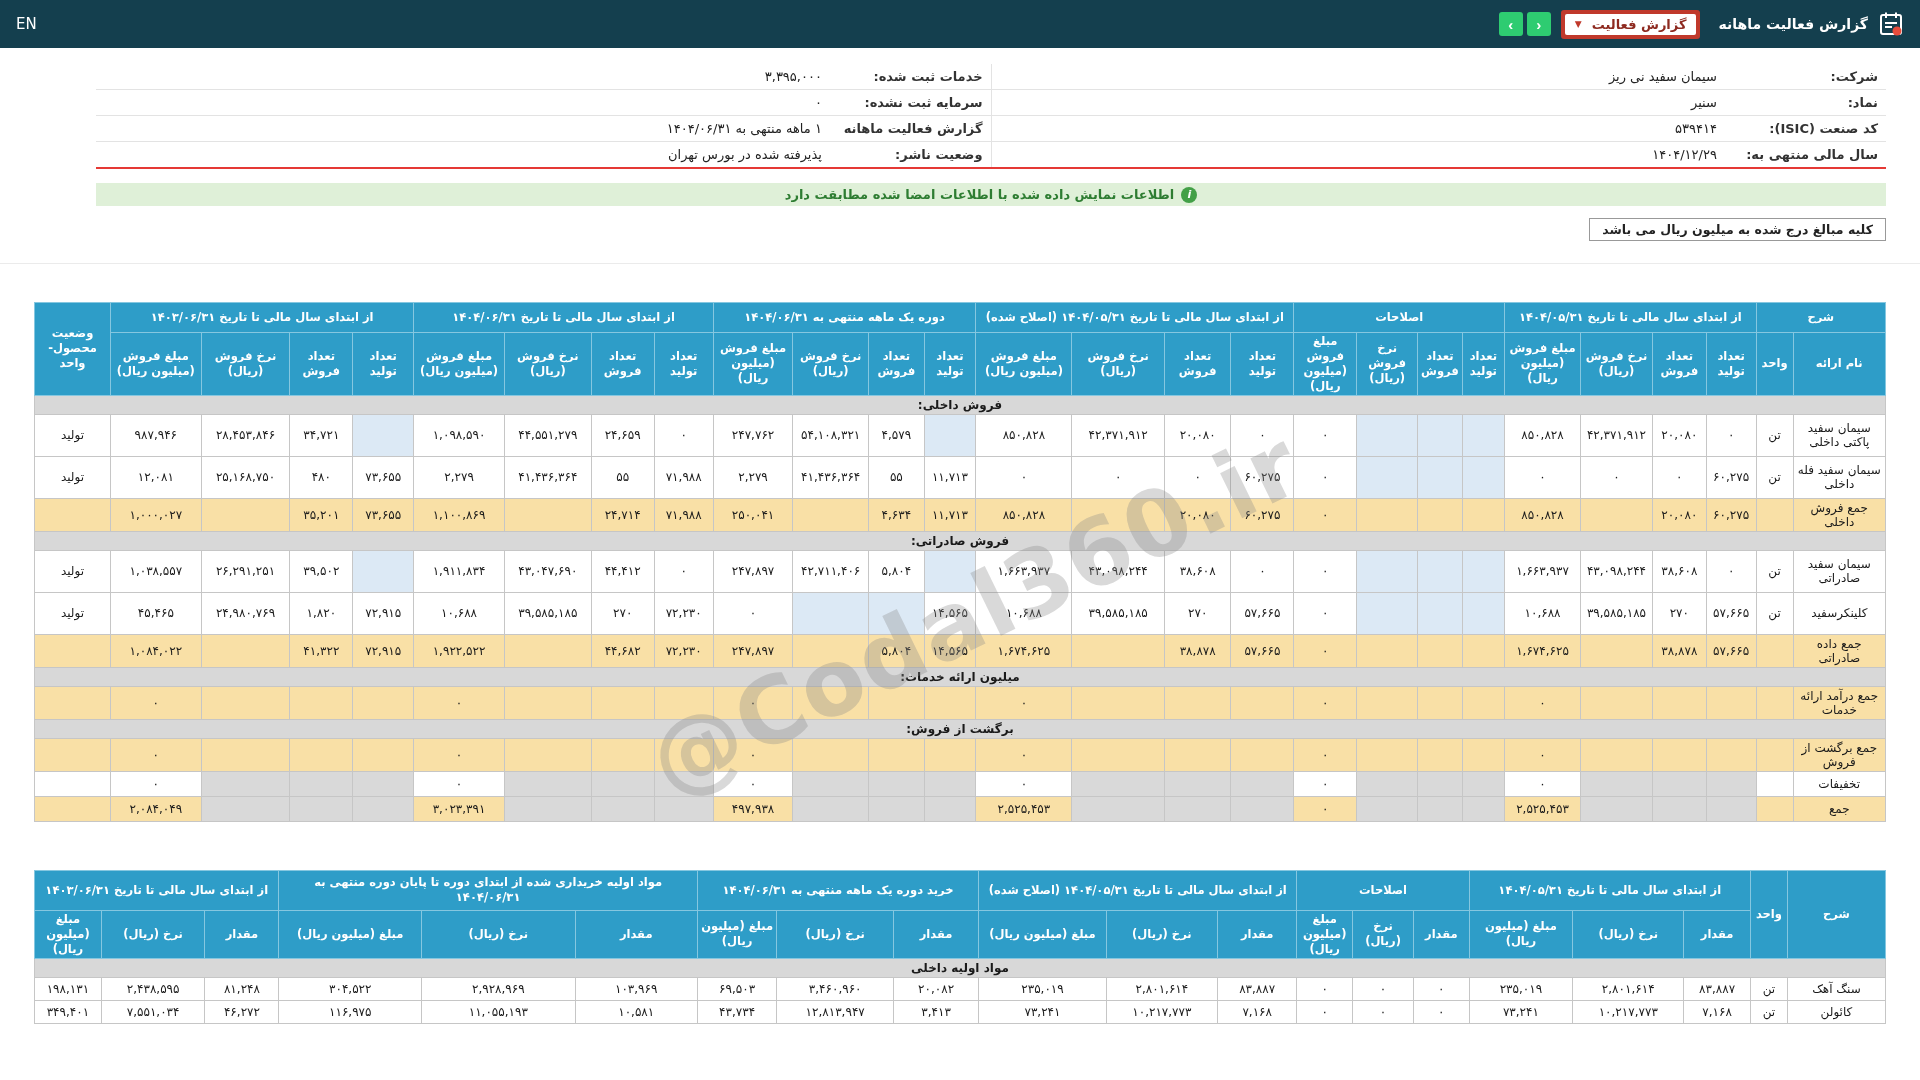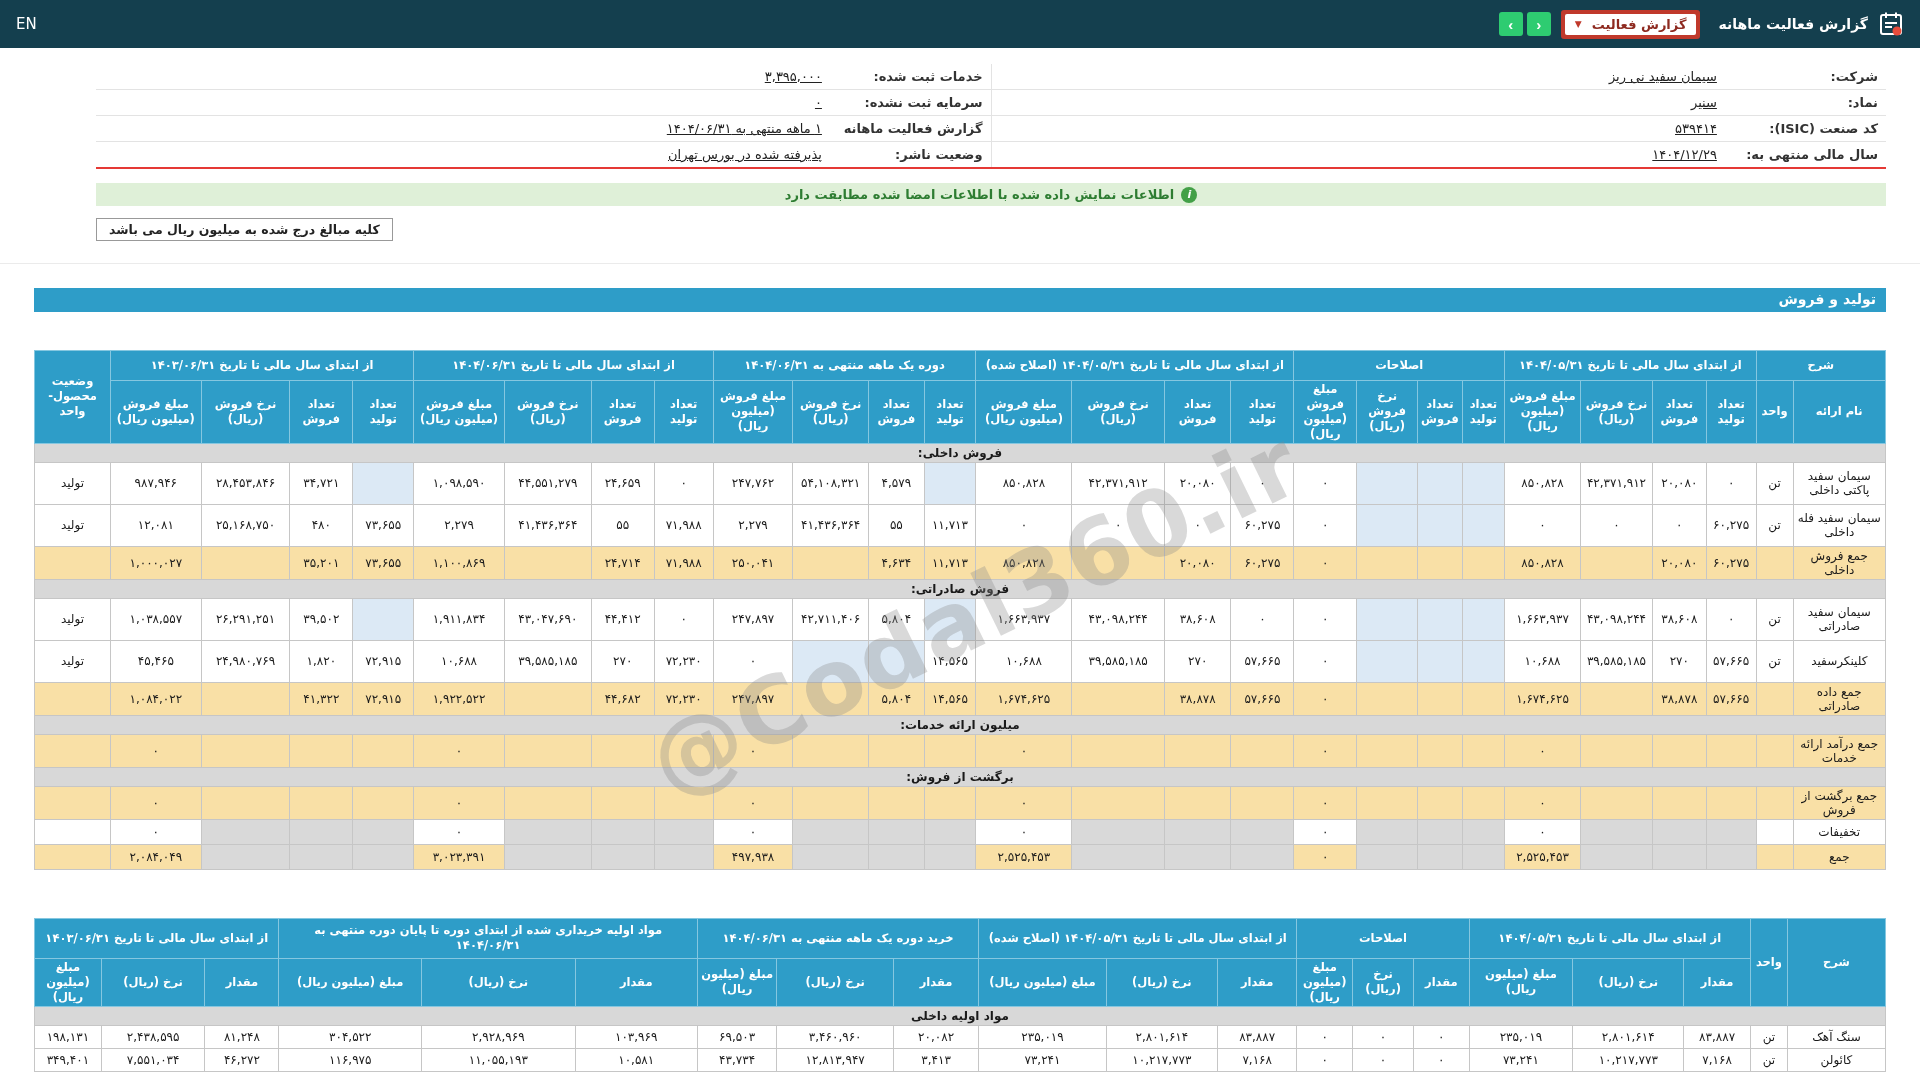--- a/index.html
+++ b/index.html
@@ -22,35 +22,35 @@
     display:flex; align-items:center; justify-content:center; }
   .tb-en { margin-inline-start:auto; color:#fff; font-size:15px; cursor:pointer; }
 
   
   .info-wrap { margin:16px 34px 0 96px; }
   .info-table { width:100%; border-collapse:collapse; font-size:13px; table-layout:fixed; }
   .info-table td { padding:5px 8px; color:#222; }
   .info-table tr { border-bottom:1px solid #E3E3E3; }
   .info-table tr:last-child { border-bottom:2px solid #E53935; }
   .info-table .lbl { font-weight:bold; color:#333; white-space:nowrap; width:9%; }
-  .info-table .val { width:41%;text-decoration:underline; }
+  .info-table .val { width:41%; }
   .info-table .half { border-inline-start:1px solid #E3E3E3; }
   .v-link { color:#1A6FC4; cursor:pointer; }
   .v-orange { color:#E67817; }
 
   
   .signed-bar { margin:14px 34px 0 96px; background:#DFF0D8; color:#2E7D32; height:23px;
     display:flex; align-items:center; justify-content:center; gap:7px;
     font-size:13px; font-weight:bold; }
   .info-i { width:16px; height:16px; border-radius:50%; background:#43A047; color:#fff;
     font-size:11px; font-weight:bold; font-style:italic; display:flex; align-items:center;
     justify-content:center; flex:0 0 16px; }
 
   
-  .note-row { margin:12px 34px 0 96px; text-align:left; }
+  .note-row { margin:12px 34px 0 52px; text-align:right; }
   .note-box { display:inline-block; border:1px solid #999; background:#fff; padding:3px 12px;
     font-size:12.5px; font-weight:bold; color:#222; }
 
   .divider { border-top:1px solid #EBEBEB; margin-top:22px; }
 
   
   .main { margin:24px 34px 0 34px; }
   .section-bar { background:#2E9DC8; color:#fff; font-weight:bold; font-size:14px;
     padding:3px 10px; height:24px; }
   .units-row { border:1px solid #CFCFCF; border-top:none; background:#fff; color:#111;
@@ -150,21 +150,20 @@
   <span>اطلاعات نمایش داده شده با اطلاعات امضا شده مطابقت دارد</span>
 </div>
 
 <div class="note-row">
   <span class="note-box">کلیه مبالغ درج شده به میلیون ریال می باشد</span>
 </div>
 
 <div class="divider"></div>
 
 <div class="main">
-  <div class="section-bar">تولید و فروش</div>
 
   <table class="rep-table t1">
     <colgroup id="cg-sales">
         <col style="width: 5%;">
         <col style="width: 2%;">
         <col style="width: 2.7%;">
         <col style="width: 2.9%;">
         <col style="width: 3.9%;">
         <col style="width: 4.1%;">
         <col style="width: 2.3%;">

